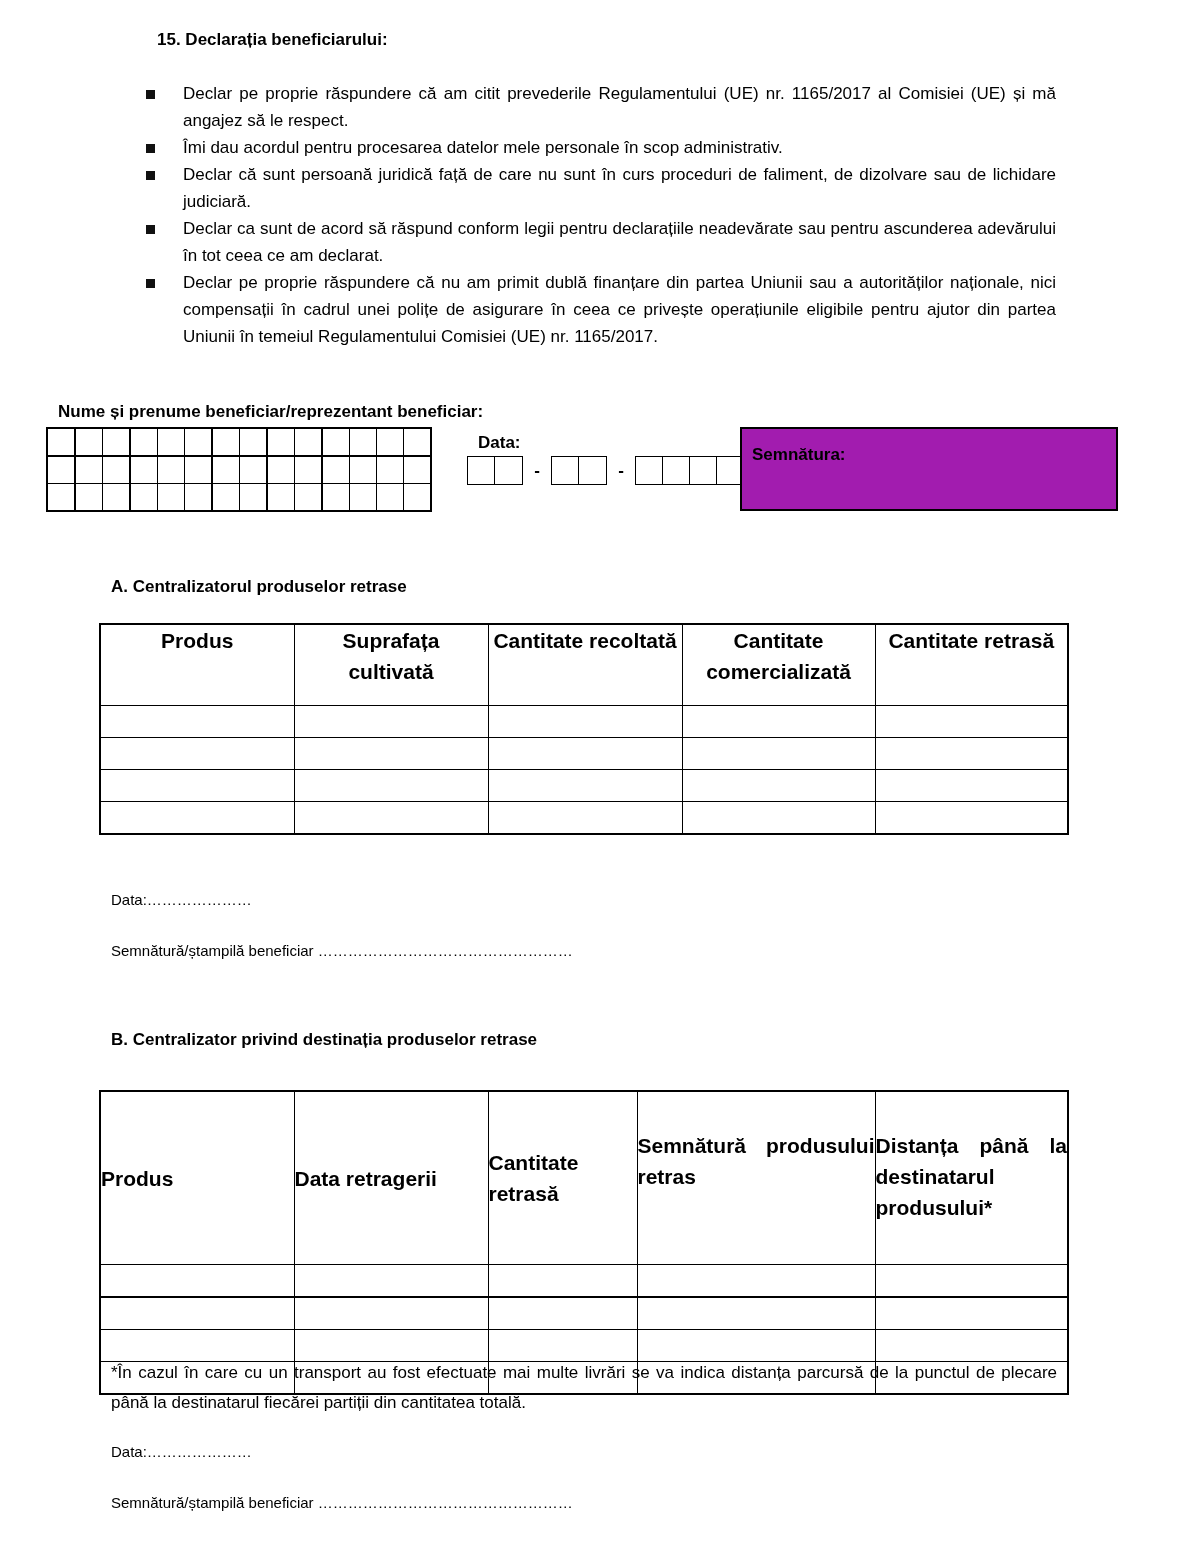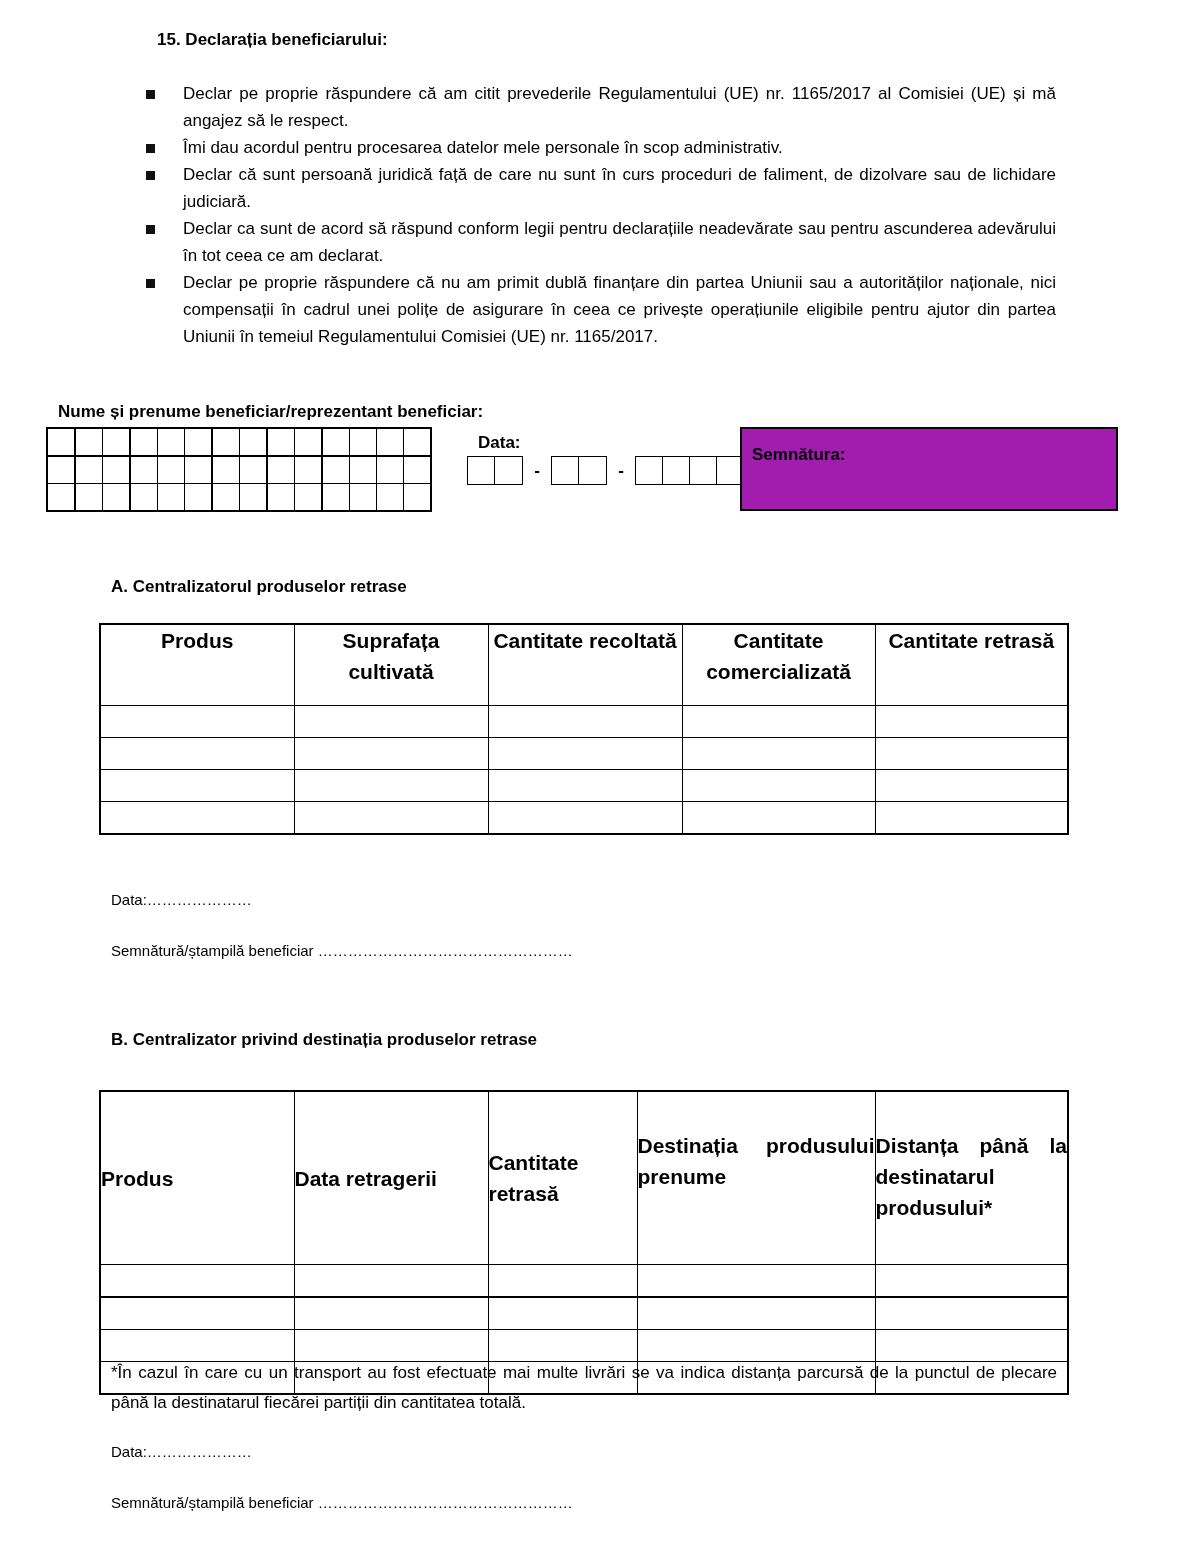--- a/index.html
+++ b/index.html
@@ -199,21 +199,21 @@
       <col style="width:194px">
       <col style="width:149px">
       <col style="width:238px">
       <col style="width:193px">
     </colgroup>
   <tbody>
       <tr>
     <th>Produs</th>
     <th>Data retragerii</th>
     <th style="padding-right:40px;">Cantitate retrasă</th>
-    <th class="just" style="vertical-align:top;padding-top:38px;">Destinația produsului prenume</th>
+    <th class="just" style="vertical-align:top;padding-top:38px;">Semnătură produsului retras</th>
     <th class="just" style="vertical-align:top;padding-top:38px;">Distanța până la destinatarul produsului*</th>
   </tr>
   <tr>
         <td></td>
         <td></td>
         <td></td>
         <td></td>
         <td></td>
       </tr>
   <tr style="border-top:2px solid #000;">

